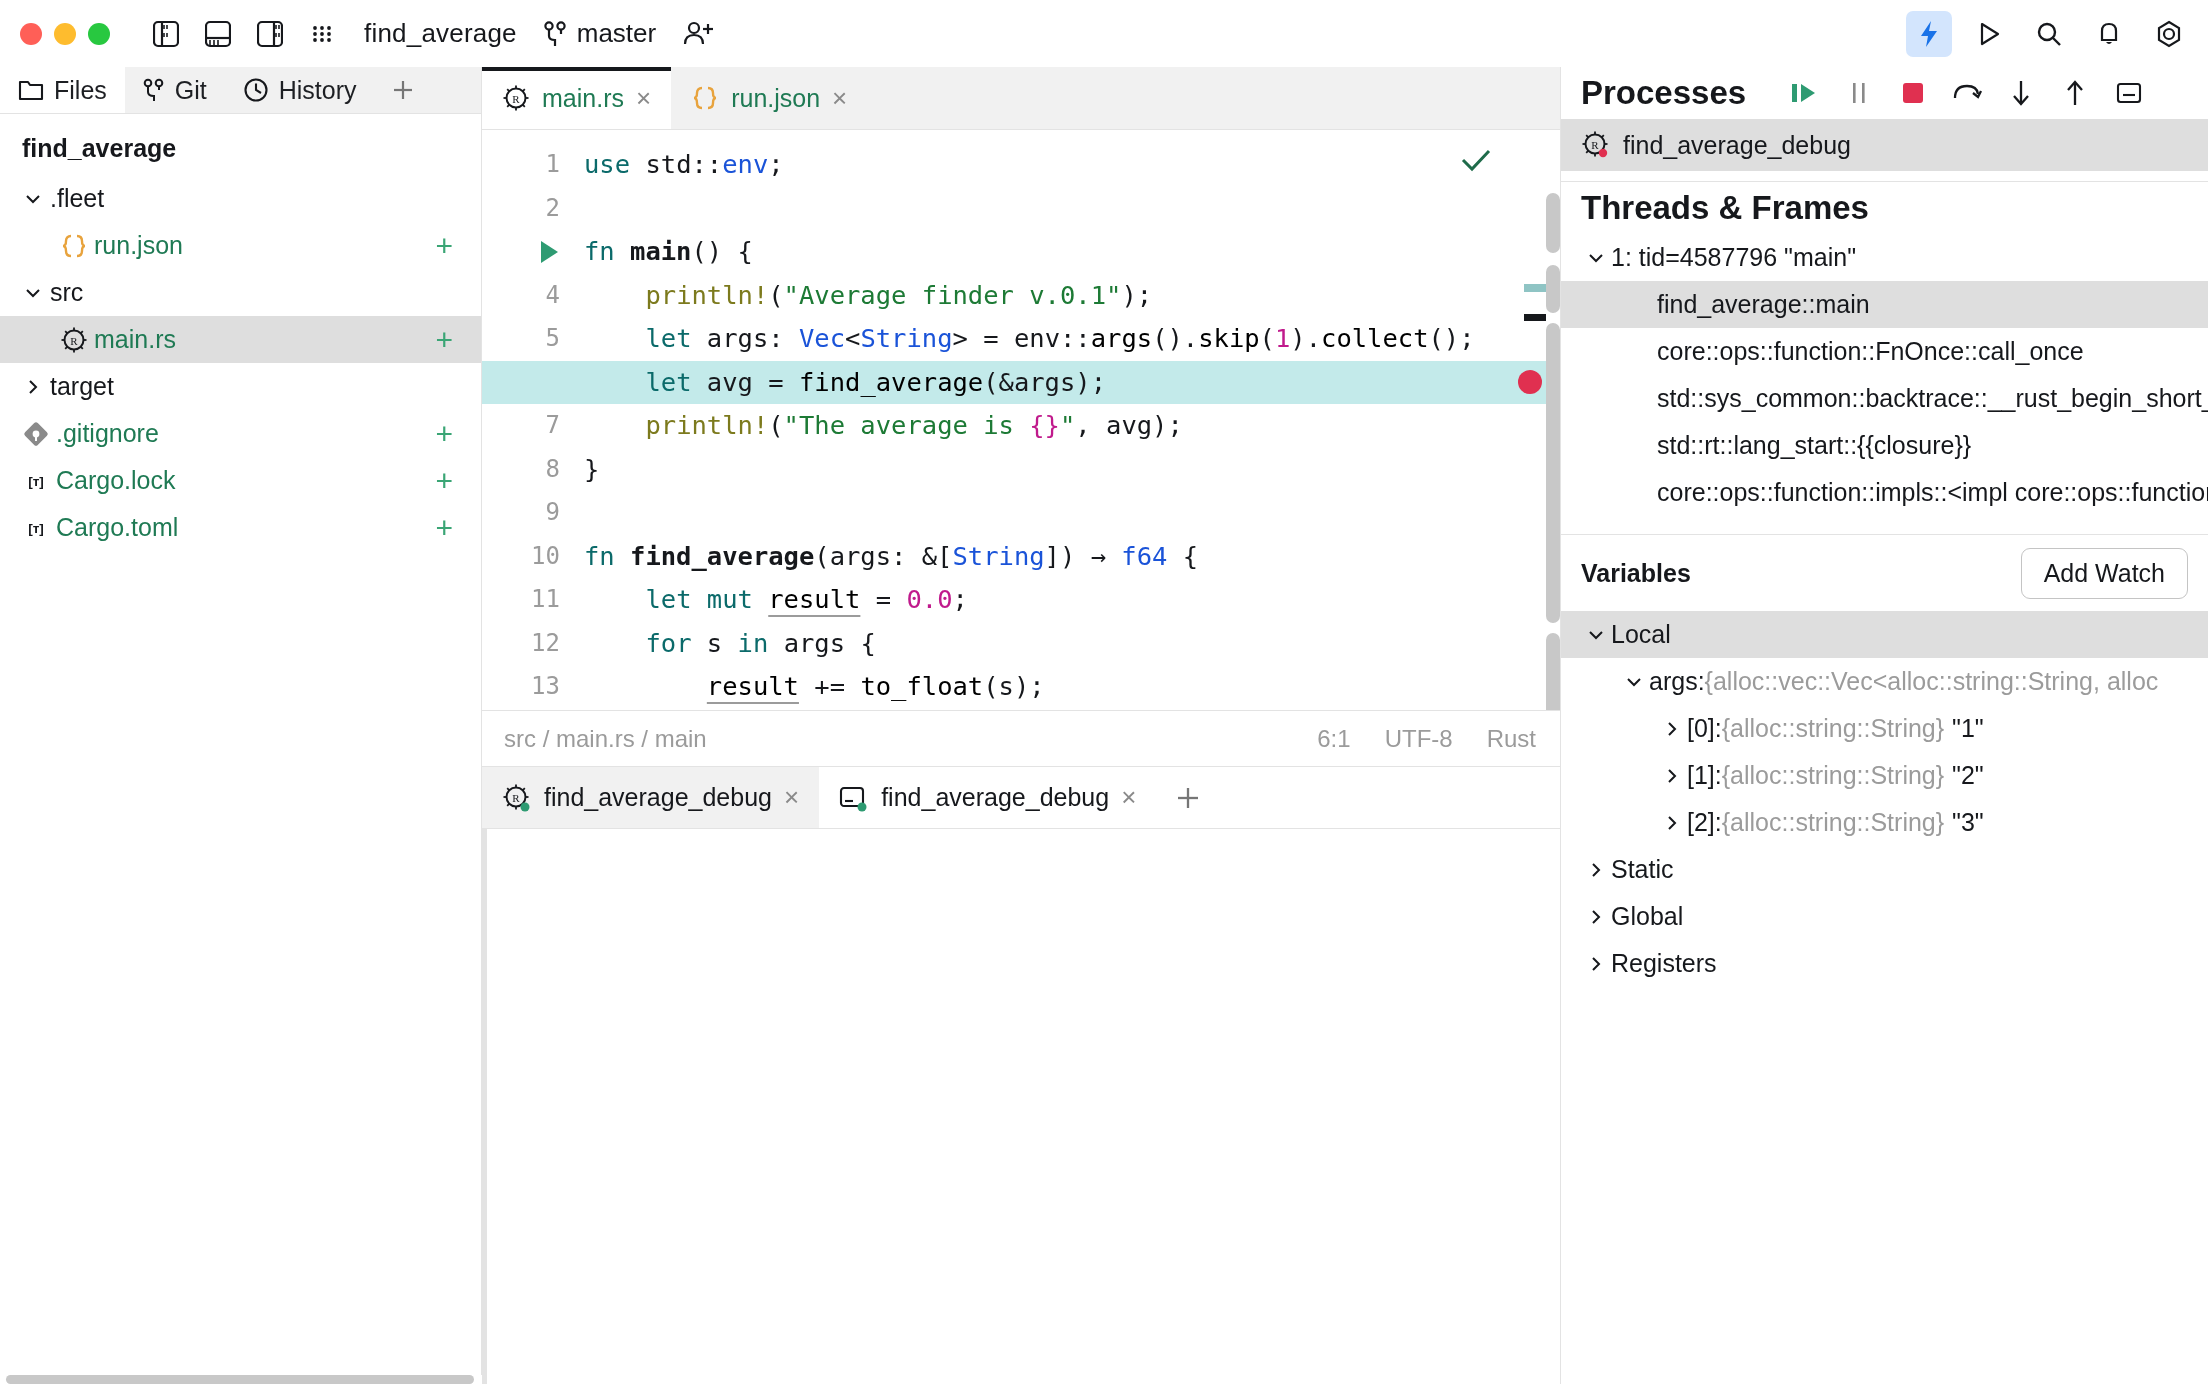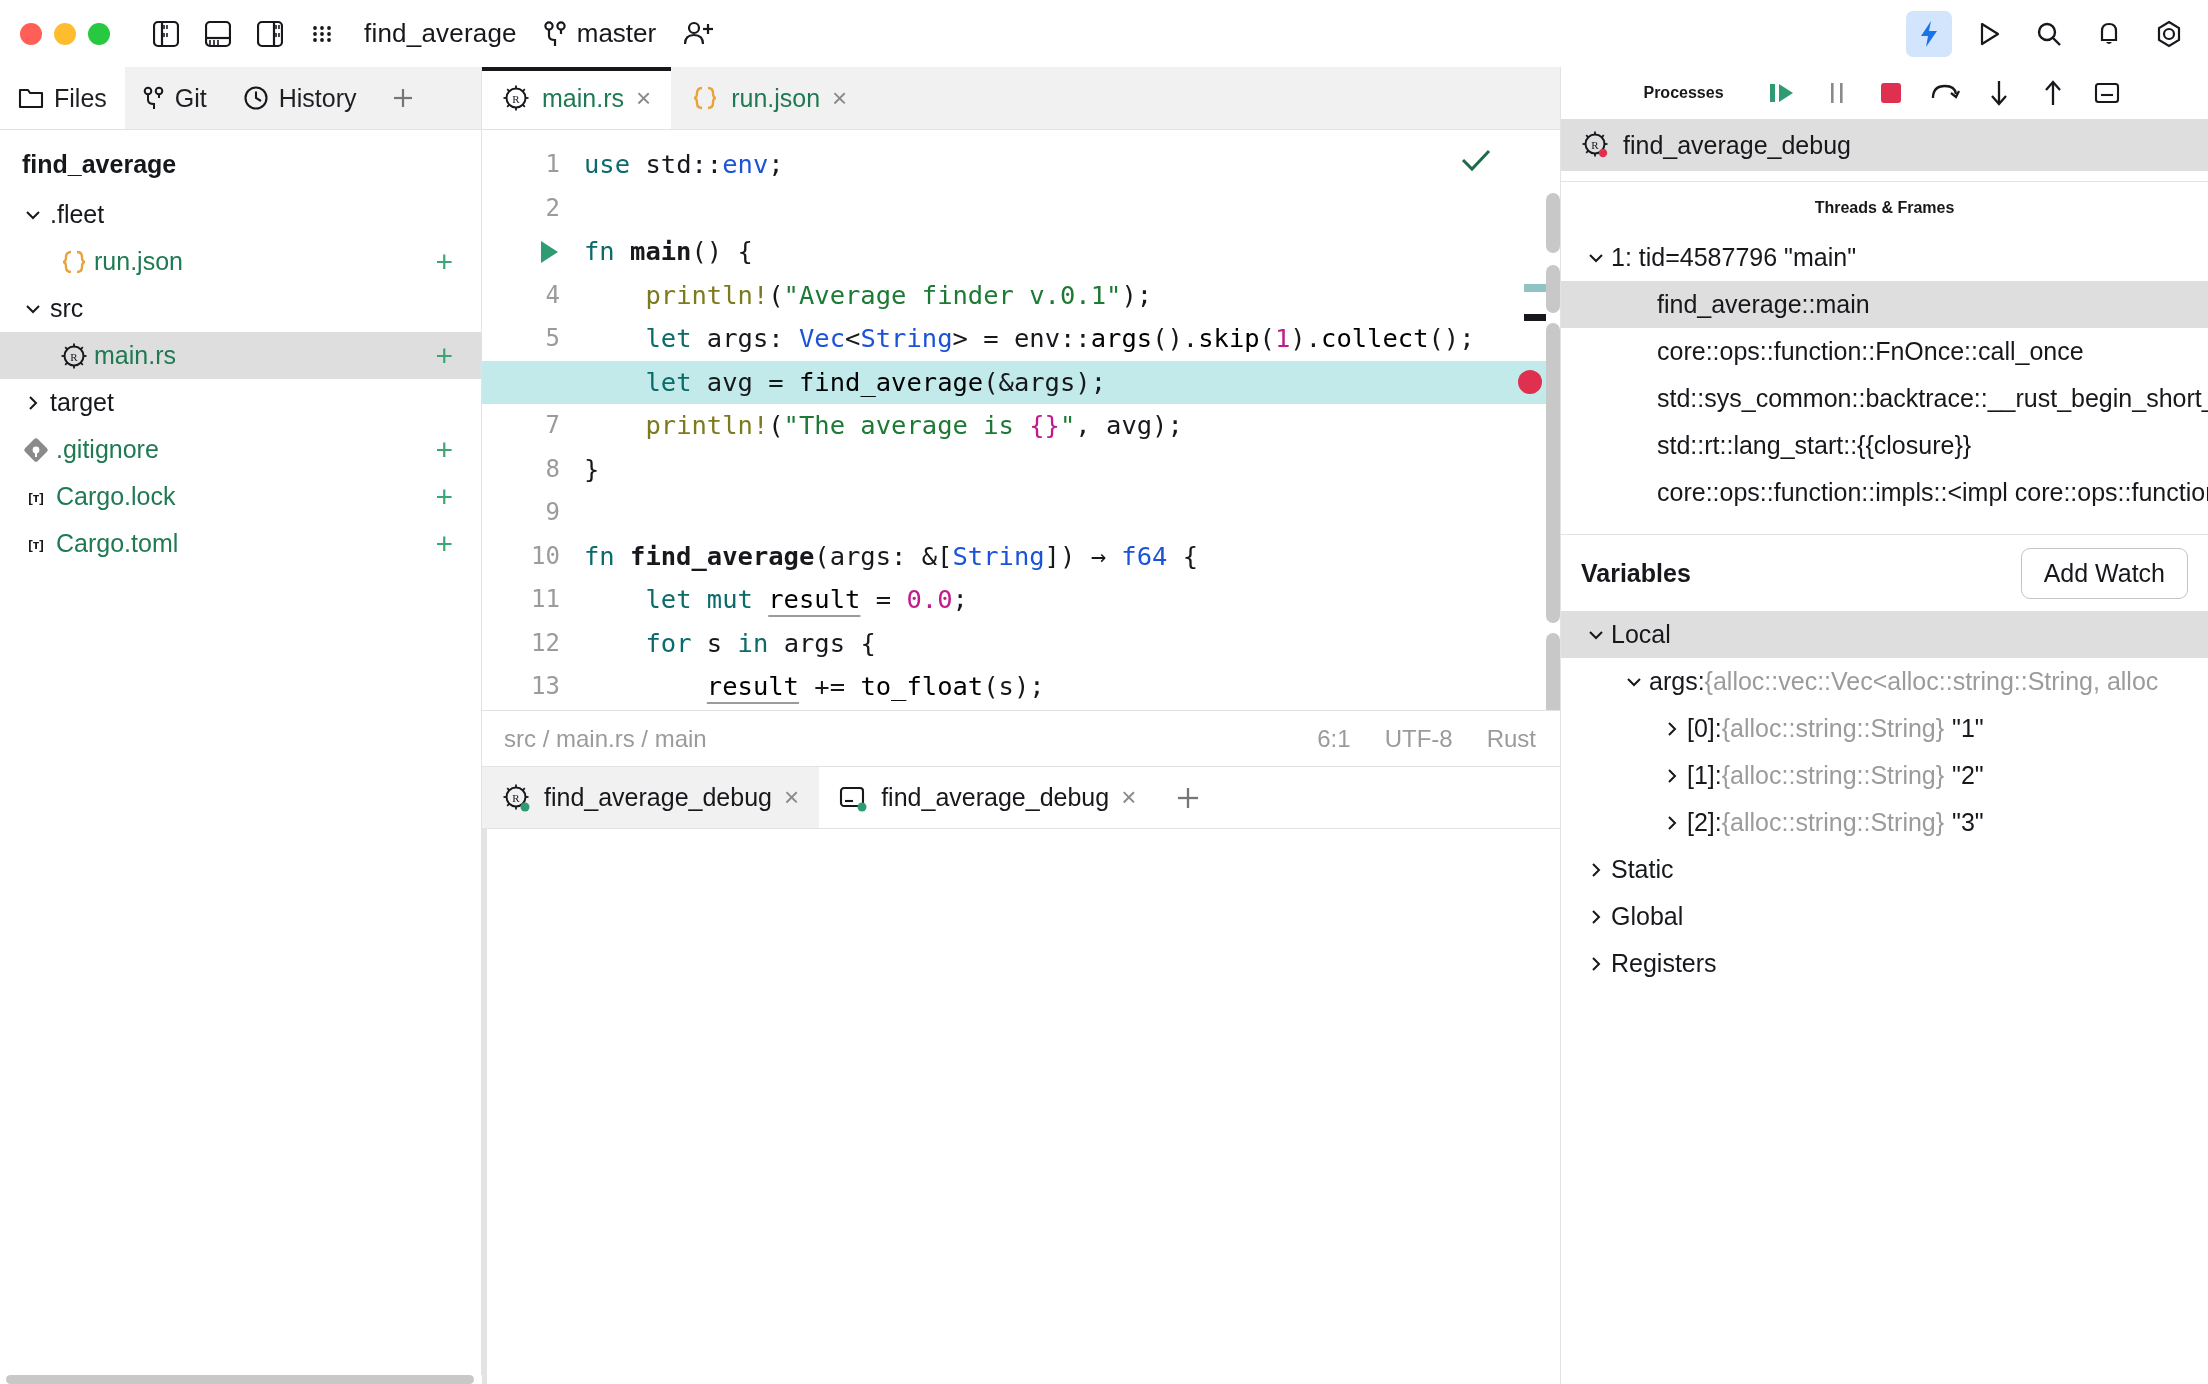--- a/index.html
+++ b/index.html
@@ -50,21 +50,21 @@
   .tb-right .tb-btn { width: 46px; height: 46px; }
   .tb-btn.active { background: #d3e5fd; }
 
   
   .sidebar {
     position: absolute; left: 0; top: 67px; width: 482px; height: 1317px;
     background: #ffffff;
     border-right: 1px solid #e3e3e3;
   }
   .sb-tabs {
-    display: flex; align-items: stretch; height: 63px;
+    display: flex; align-items: stretch; height: 47px;
     background: #f1f1f1;
     border-bottom: 1px solid #e3e3e3;
   }
   .sb-tab {
     display: flex; align-items: center; gap: 10px;
     padding: 0 18px;
     font-size: 25px; color: #1d1f23;
   }
   .sb-tab.active { background: #ffffff; }
   .sb-tab-plus {
@@ -237,21 +237,21 @@
   }
   .dbg-tab.active { background: #ffffff; }
   .dbg-plus {
     margin-left: auto; display: flex; align-items: center; justify-content: center;
     width: 62px; color: #767676;
   }
 
   .dbg-sect {
     display: flex; align-items: center; height: 52px;
     padding: 0 20px;
-    font-size: 16px; font-weight: bold; color: #16181c; justify-content: center;
+    font-size: 33px; font-weight: bold; color: #16181c;
   }
   .dbg-ctrls { display: flex; align-items: center; gap: 16px; margin-left: 40px; }
   .dbg-ctrl { width: 38px; height: 38px; display:flex; align-items:center; justify-content:center; }
 
   .dbg-proc {
     display: flex; align-items: center; gap: 12px;
     height: 52px; padding-left: 20px;
     font-size: 25px; color: #16181c;
     background: #dedede;
   }

